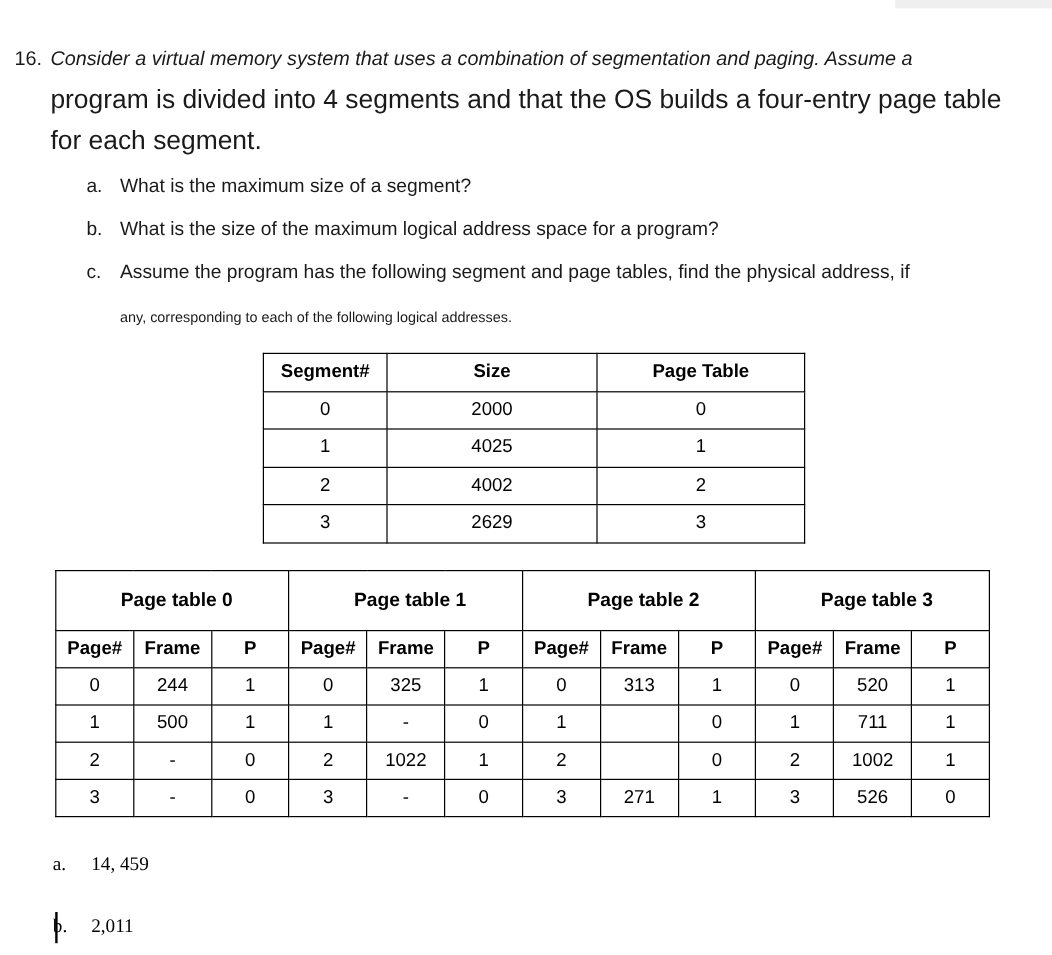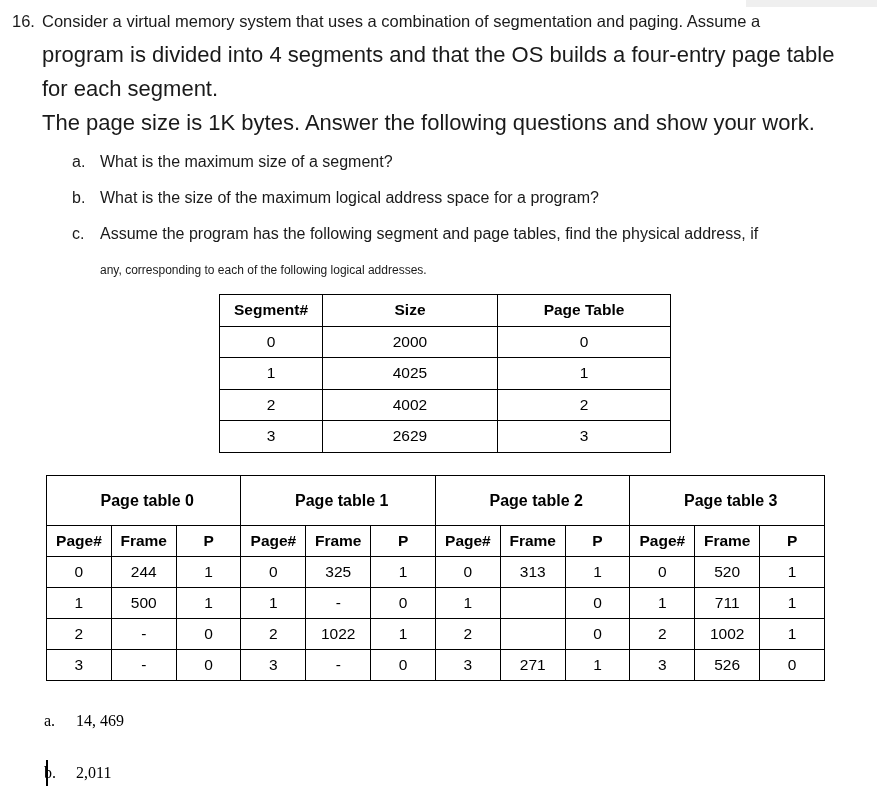--- a/index.html
+++ b/index.html
@@ -36,28 +36,30 @@
     left: 12px;
     top: 4px;
     width: 852px;
   }
   .q-line {
     display: flex;
     align-items: flex-start;
     font-size: 16.5px;
     line-height: 34px;
     color: #1a1a1a;
+    margin-top: 28px;
   }
   .q-num {
     width: 30px;
     flex: 0 0 30px;
     text-align: left;
   }
   .q-body {
     flex: 1 1 auto;
+    font-style: italic;
   }
   .q-cont {
     padding-left: 30px;
     font-size: 22px;
     line-height: 34px;
     color: #1a1a1a;
   }
 
   .sub-list {
     margin-top: 4px;
@@ -179,21 +181,20 @@
 <div class="page">
 
   <div class="top-strip"></div>
 
   <div class="question">
     <div class="q-line">
       <span class="q-num">16.</span>
       <span class="q-body">Consider a virtual memory system that uses a combination of segmentation and paging. Assume a</span>
     </div>
     <div class="q-cont">program is divided into 4 segments and that the OS builds a four-entry page table for each segment.</div>
-    <div class="q-cont">The page size is 1K bytes. Answer the following questions and show your work.</div>
 
     <div class="sub-list">
       <div class="sub-item">
         <span class="sub-label">a.</span>
         <span class="sub-text">What is the maximum size of a segment?</span>
       </div>
       <div class="sub-item">
         <span class="sub-label">b.</span>
         <span class="sub-text">What is the size of the maximum logical address space for a program?</span>
       </div>
@@ -320,21 +321,21 @@
           <td>526</td>
           <td>0</td>
         </tr>
       </tbody>
     </table>
   </div>
 
   <div class="answers">
     <div class="ans-row">
       <span class="ans-label">a.</span>
-      <span class="ans-value">14, 469</span>
+      <span class="ans-value">14, 459</span>
     </div>
     <div class="ans-gap">
       <span class="caret"></span>
     </div>
     <div class="ans-row">
       <span class="ans-label">b.</span>
       <span class="ans-value">2,011</span>
     </div>
   </div>
 

